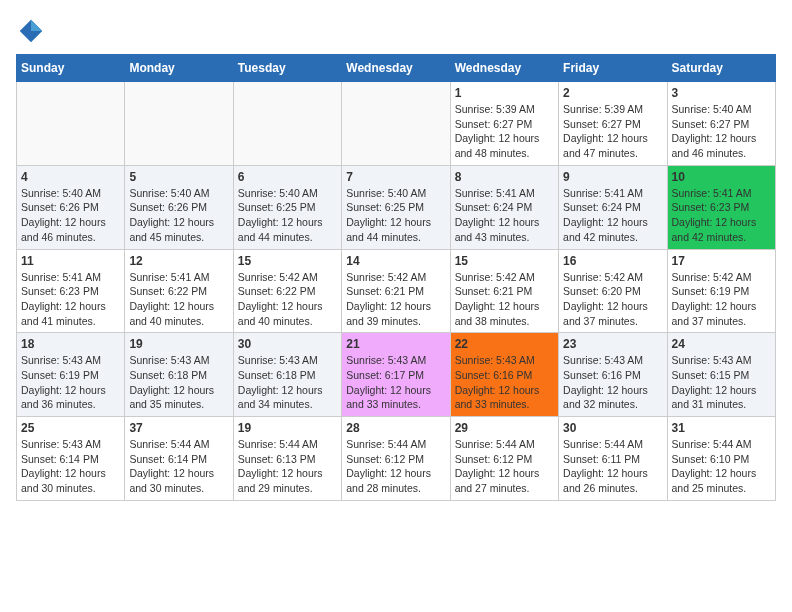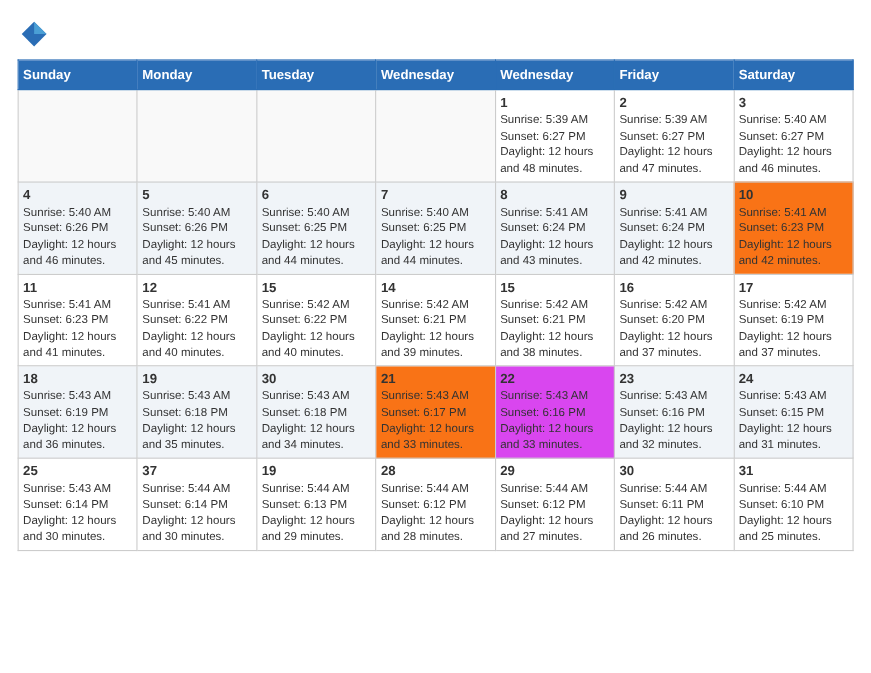--- a/index.html
+++ b/index.html
@@ -174,109 +174,109 @@
 Daylight: 12 hours
 and 43 minutes.</div>
         </td>
         <td style="background: rgb(240, 244, 248);">
           <div class="day-number">9</div>
           <div class="day-info" style="white-space: pre-line;">Sunrise: 5:41 AM
 Sunset: 6:24 PM
 Daylight: 12 hours
 and 42 minutes.</div>
         </td>
+        <td style="background: #22c55e;">
+          <div class="day-number">10</div>
+          <div class="day-info" style="white-space: pre-line;">Sunrise: 5:41 AM
+Sunset: 6:23 PM
+Daylight: 12 hours
+and 42 minutes.</div>
+        </td>
+      </tr>
+      <tr>
+        <td>
+          <div class="day-number">11</div>
+          <div class="day-info" style="white-space: pre-line;">Sunrise: 5:41 AM
+Sunset: 6:23 PM
+Daylight: 12 hours
+and 41 minutes.</div>
+        </td>
+        <td>
+          <div class="day-number">12</div>
+          <div class="day-info" style="white-space: pre-line;">Sunrise: 5:41 AM
+Sunset: 6:22 PM
+Daylight: 12 hours
+and 40 minutes.</div>
+        </td>
+        <td>
+          <div class="day-number">15</div>
+          <div class="day-info" style="white-space: pre-line;">Sunrise: 5:42 AM
+Sunset: 6:22 PM
+Daylight: 12 hours
+and 40 minutes.</div>
+        </td>
+        <td>
+          <div class="day-number">14</div>
+          <div class="day-info" style="white-space: pre-line;">Sunrise: 5:42 AM
+Sunset: 6:21 PM
+Daylight: 12 hours
+and 39 minutes.</div>
+        </td>
+        <td>
+          <div class="day-number">15</div>
+          <div class="day-info" style="white-space: pre-line;">Sunrise: 5:42 AM
+Sunset: 6:21 PM
+Daylight: 12 hours
+and 38 minutes.</div>
+        </td>
+        <td>
+          <div class="day-number">16</div>
+          <div class="day-info" style="white-space: pre-line;">Sunrise: 5:42 AM
+Sunset: 6:20 PM
+Daylight: 12 hours
+and 37 minutes.</div>
+        </td>
+        <td>
+          <div class="day-number">17</div>
+          <div class="day-info" style="white-space: pre-line;">Sunrise: 5:42 AM
+Sunset: 6:19 PM
+Daylight: 12 hours
+and 37 minutes.</div>
+        </td>
+      </tr>
+      <tr>
+        <td style="background: rgb(240, 244, 248);">
+          <div class="day-number">18</div>
+          <div class="day-info" style="white-space: pre-line;">Sunrise: 5:43 AM
+Sunset: 6:19 PM
+Daylight: 12 hours
+and 36 minutes.</div>
+        </td>
+        <td style="background: rgb(240, 244, 248);">
+          <div class="day-number">19</div>
+          <div class="day-info" style="white-space: pre-line;">Sunrise: 5:43 AM
+Sunset: 6:18 PM
+Daylight: 12 hours
+and 35 minutes.</div>
+        </td>
+        <td style="background: rgb(240, 244, 248);">
+          <div class="day-number">30</div>
+          <div class="day-info" style="white-space: pre-line;">Sunrise: 5:43 AM
+Sunset: 6:18 PM
+Daylight: 12 hours
+and 34 minutes.</div>
+        </td>
+        <td style="background: #f0abfc;">
+          <div class="day-number">21</div>
+          <div class="day-info" style="white-space: pre-line;">Sunrise: 5:43 AM
+Sunset: 6:17 PM
+Daylight: 12 hours
+and 33 minutes.</div>
+        </td>
         <td style="background: #f97316;">
-          <div class="day-number">10</div>
-          <div class="day-info" style="white-space: pre-line;">Sunrise: 5:41 AM
-Sunset: 6:23 PM
-Daylight: 12 hours
-and 42 minutes.</div>
-        </td>
-      </tr>
-      <tr>
-        <td>
-          <div class="day-number">11</div>
-          <div class="day-info" style="white-space: pre-line;">Sunrise: 5:41 AM
-Sunset: 6:23 PM
-Daylight: 12 hours
-and 41 minutes.</div>
-        </td>
-        <td>
-          <div class="day-number">12</div>
-          <div class="day-info" style="white-space: pre-line;">Sunrise: 5:41 AM
-Sunset: 6:22 PM
-Daylight: 12 hours
-and 40 minutes.</div>
-        </td>
-        <td>
-          <div class="day-number">15</div>
-          <div class="day-info" style="white-space: pre-line;">Sunrise: 5:42 AM
-Sunset: 6:22 PM
-Daylight: 12 hours
-and 40 minutes.</div>
-        </td>
-        <td>
-          <div class="day-number">14</div>
-          <div class="day-info" style="white-space: pre-line;">Sunrise: 5:42 AM
-Sunset: 6:21 PM
-Daylight: 12 hours
-and 39 minutes.</div>
-        </td>
-        <td>
-          <div class="day-number">15</div>
-          <div class="day-info" style="white-space: pre-line;">Sunrise: 5:42 AM
-Sunset: 6:21 PM
-Daylight: 12 hours
-and 38 minutes.</div>
-        </td>
-        <td>
-          <div class="day-number">16</div>
-          <div class="day-info" style="white-space: pre-line;">Sunrise: 5:42 AM
-Sunset: 6:20 PM
-Daylight: 12 hours
-and 37 minutes.</div>
-        </td>
-        <td>
-          <div class="day-number">17</div>
-          <div class="day-info" style="white-space: pre-line;">Sunrise: 5:42 AM
-Sunset: 6:19 PM
-Daylight: 12 hours
-and 37 minutes.</div>
-        </td>
-      </tr>
-      <tr>
-        <td style="background: rgb(240, 244, 248);">
-          <div class="day-number">18</div>
-          <div class="day-info" style="white-space: pre-line;">Sunrise: 5:43 AM
-Sunset: 6:19 PM
-Daylight: 12 hours
-and 36 minutes.</div>
-        </td>
-        <td style="background: rgb(240, 244, 248);">
-          <div class="day-number">19</div>
-          <div class="day-info" style="white-space: pre-line;">Sunrise: 5:43 AM
-Sunset: 6:18 PM
-Daylight: 12 hours
-and 35 minutes.</div>
-        </td>
-        <td style="background: rgb(240, 244, 248);">
-          <div class="day-number">30</div>
-          <div class="day-info" style="white-space: pre-line;">Sunrise: 5:43 AM
-Sunset: 6:18 PM
-Daylight: 12 hours
-and 34 minutes.</div>
-        </td>
-        <td style="background: #f97316;">
-          <div class="day-number">21</div>
-          <div class="day-info" style="white-space: pre-line;">Sunrise: 5:43 AM
-Sunset: 6:17 PM
-Daylight: 12 hours
-and 33 minutes.</div>
-        </td>
-        <td style="background: #d946ef;">
           <div class="day-number">22</div>
           <div class="day-info" style="white-space: pre-line;">Sunrise: 5:43 AM
 Sunset: 6:16 PM
 Daylight: 12 hours
 and 33 minutes.</div>
         </td>
         <td style="background: rgb(240, 244, 248);">
           <div class="day-number">23</div>
           <div class="day-info" style="white-space: pre-line;">Sunrise: 5:43 AM
 Sunset: 6:16 PM

